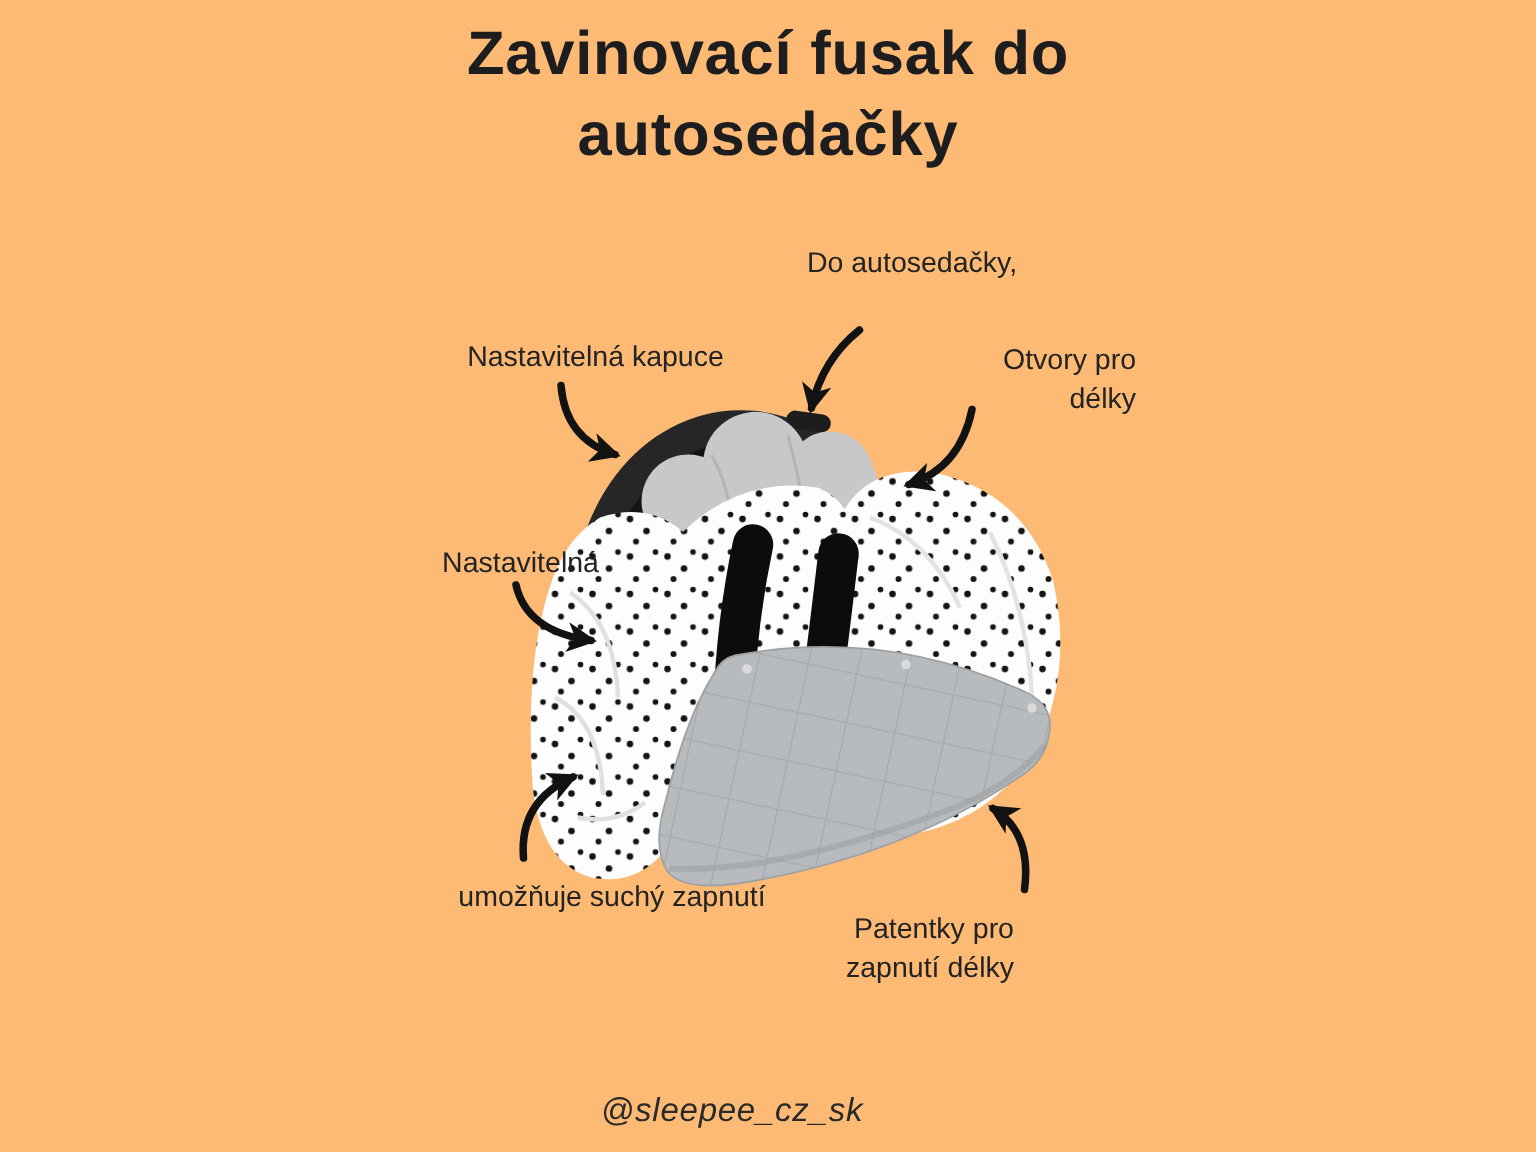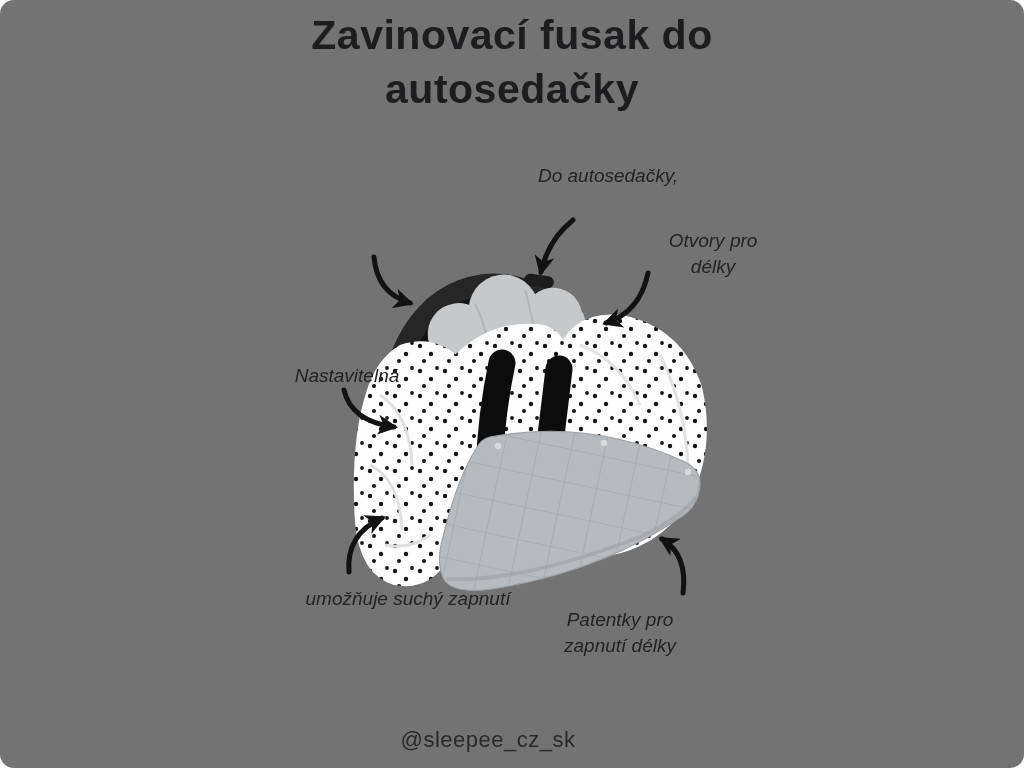--- a/index.html
+++ b/index.html
@@ -1,30 +1,30 @@
 <!DOCTYPE html>
 <html><head>
 <meta charset="utf-8">
 <style>
   html,body{margin:0;padding:0;background:#ffffff;}
   #stage{
-    position:relative;width:1024px;height:768px;background:#737373;overflow:hidden;
-    font-family:"Liberation Sans","DejaVu Sans",sans-serif;color:#1d1d1f;border-radius:14px;
+    position:relative;width:1024px;height:768px;background:#fdba74;overflow:hidden;
+    font-family:"Liberation Sans","DejaVu Sans",sans-serif;color:#1d1d1f;
   }
   .title{
     position:absolute;left:0;top:8px;width:1024px;text-align:center;
     font-size:41px;line-height:54px;font-weight:700;letter-spacing:.5px;color:#1d1d1f;
   }
   .label{
-    position:absolute;transform:translateX(-50%);text-align:center;
-    font-size:19px;line-height:26px;color:#232323;white-space:nowrap;font-style:italic;
+    position:absolute;transform:translateX(-50%);text-align:right;
+    font-size:19px;line-height:26px;color:#232323;white-space:nowrap;
   }
   .footer{
     position:absolute;left:0;top:727px;width:976px;text-align:center;
-    font-size:22px;letter-spacing:.5px;color:#2a2a2a;
+    font-size:22px;letter-spacing:.5px;color:#2a2a2a;font-style:italic;
   }
   .layer{position:absolute;left:0;top:0;}
   svg{display:block;}
 </style>
 </head>
 <body>
 
 <div id="stage">
 
   <h1 class="title" style="margin:0;">
@@ -109,20 +109,23 @@
       <path d="M 344 390 Q 351 421 394 427" marker-end="url(#ah)"></path>
       <path d="M 349 572 Q 346 534 382 518" marker-end="url(#ah)"></path>
       <path d="M 683 593 Q 688 555 662 539" marker-end="url(#ah)"></path>
     </g>
   </svg>
 
   <div class="label" style="left:608px;top:163px;">
     <div>Do autosedačky,</div>
   </div>
 
+  <div class="label" style="left:397px;top:226px;">
+    <div>Nastavitelná kapuce</div>
+  </div>
 
   <div class="label" style="left:713px;top:228px;">
     <div>Otvory pro</div>
     <div>délky</div>
   </div>
 
   <div class="label" style="left:347px;top:363px;">
     <div>Nastavitelná</div>
   </div>
 

